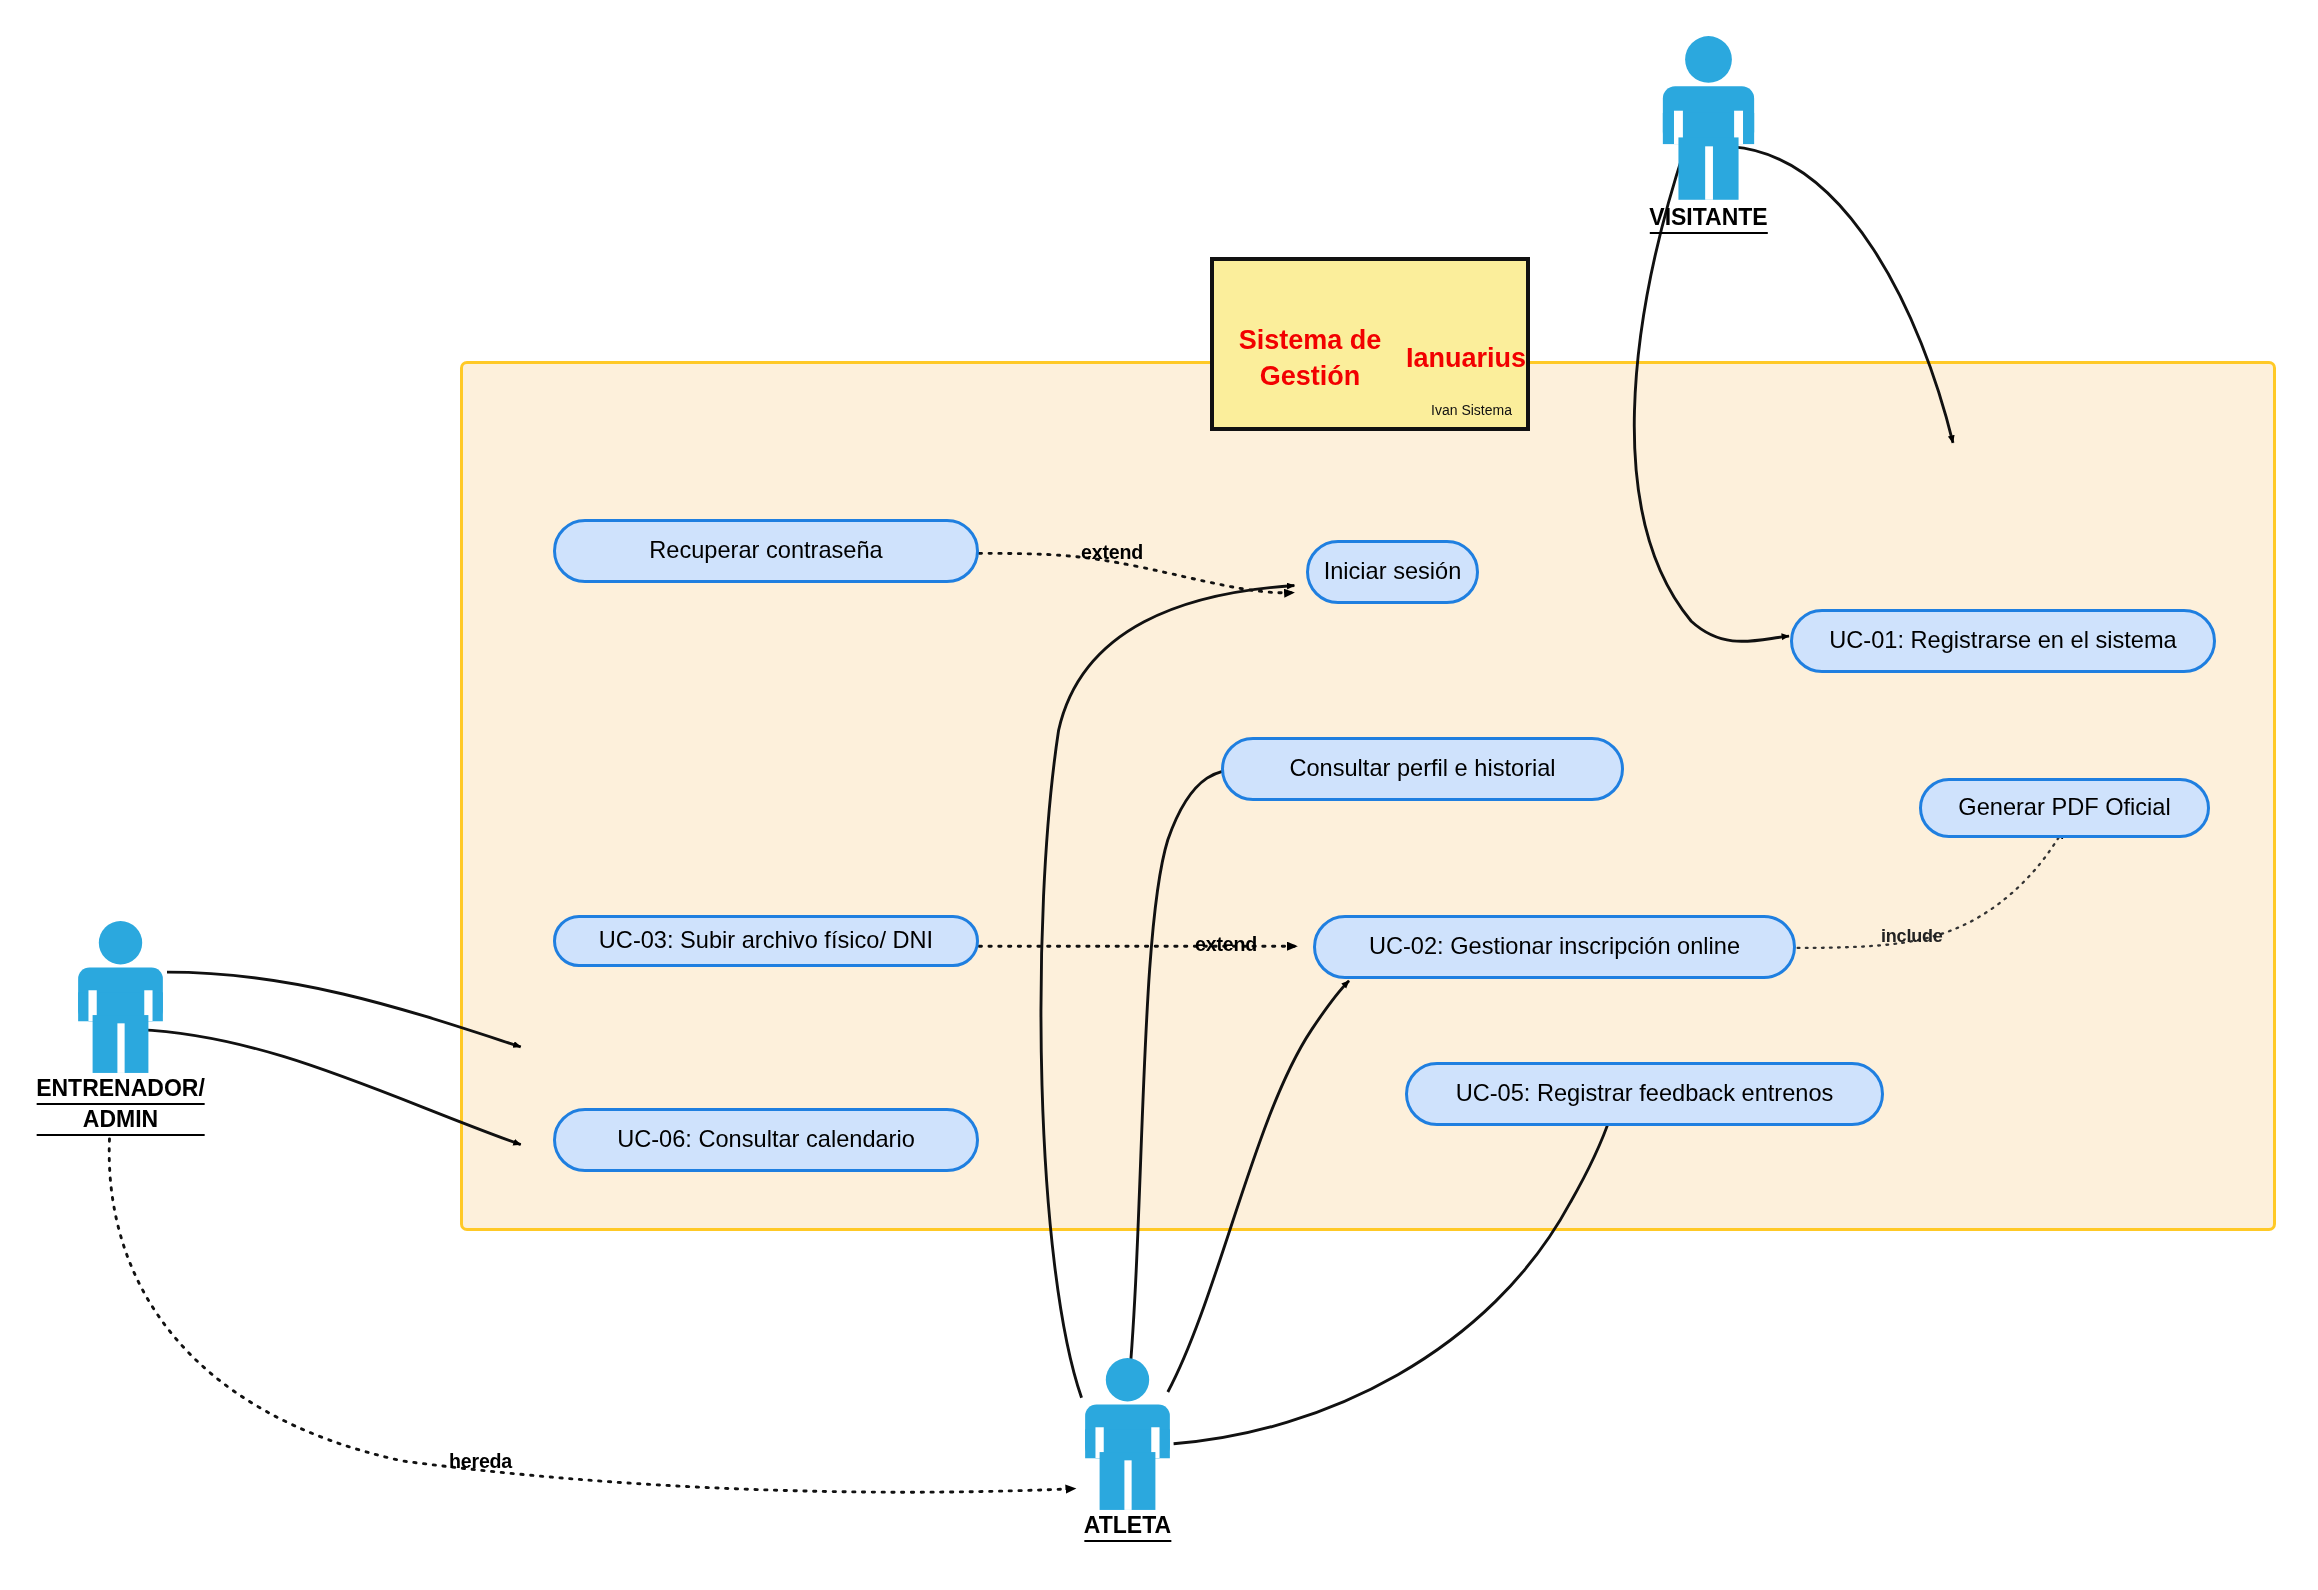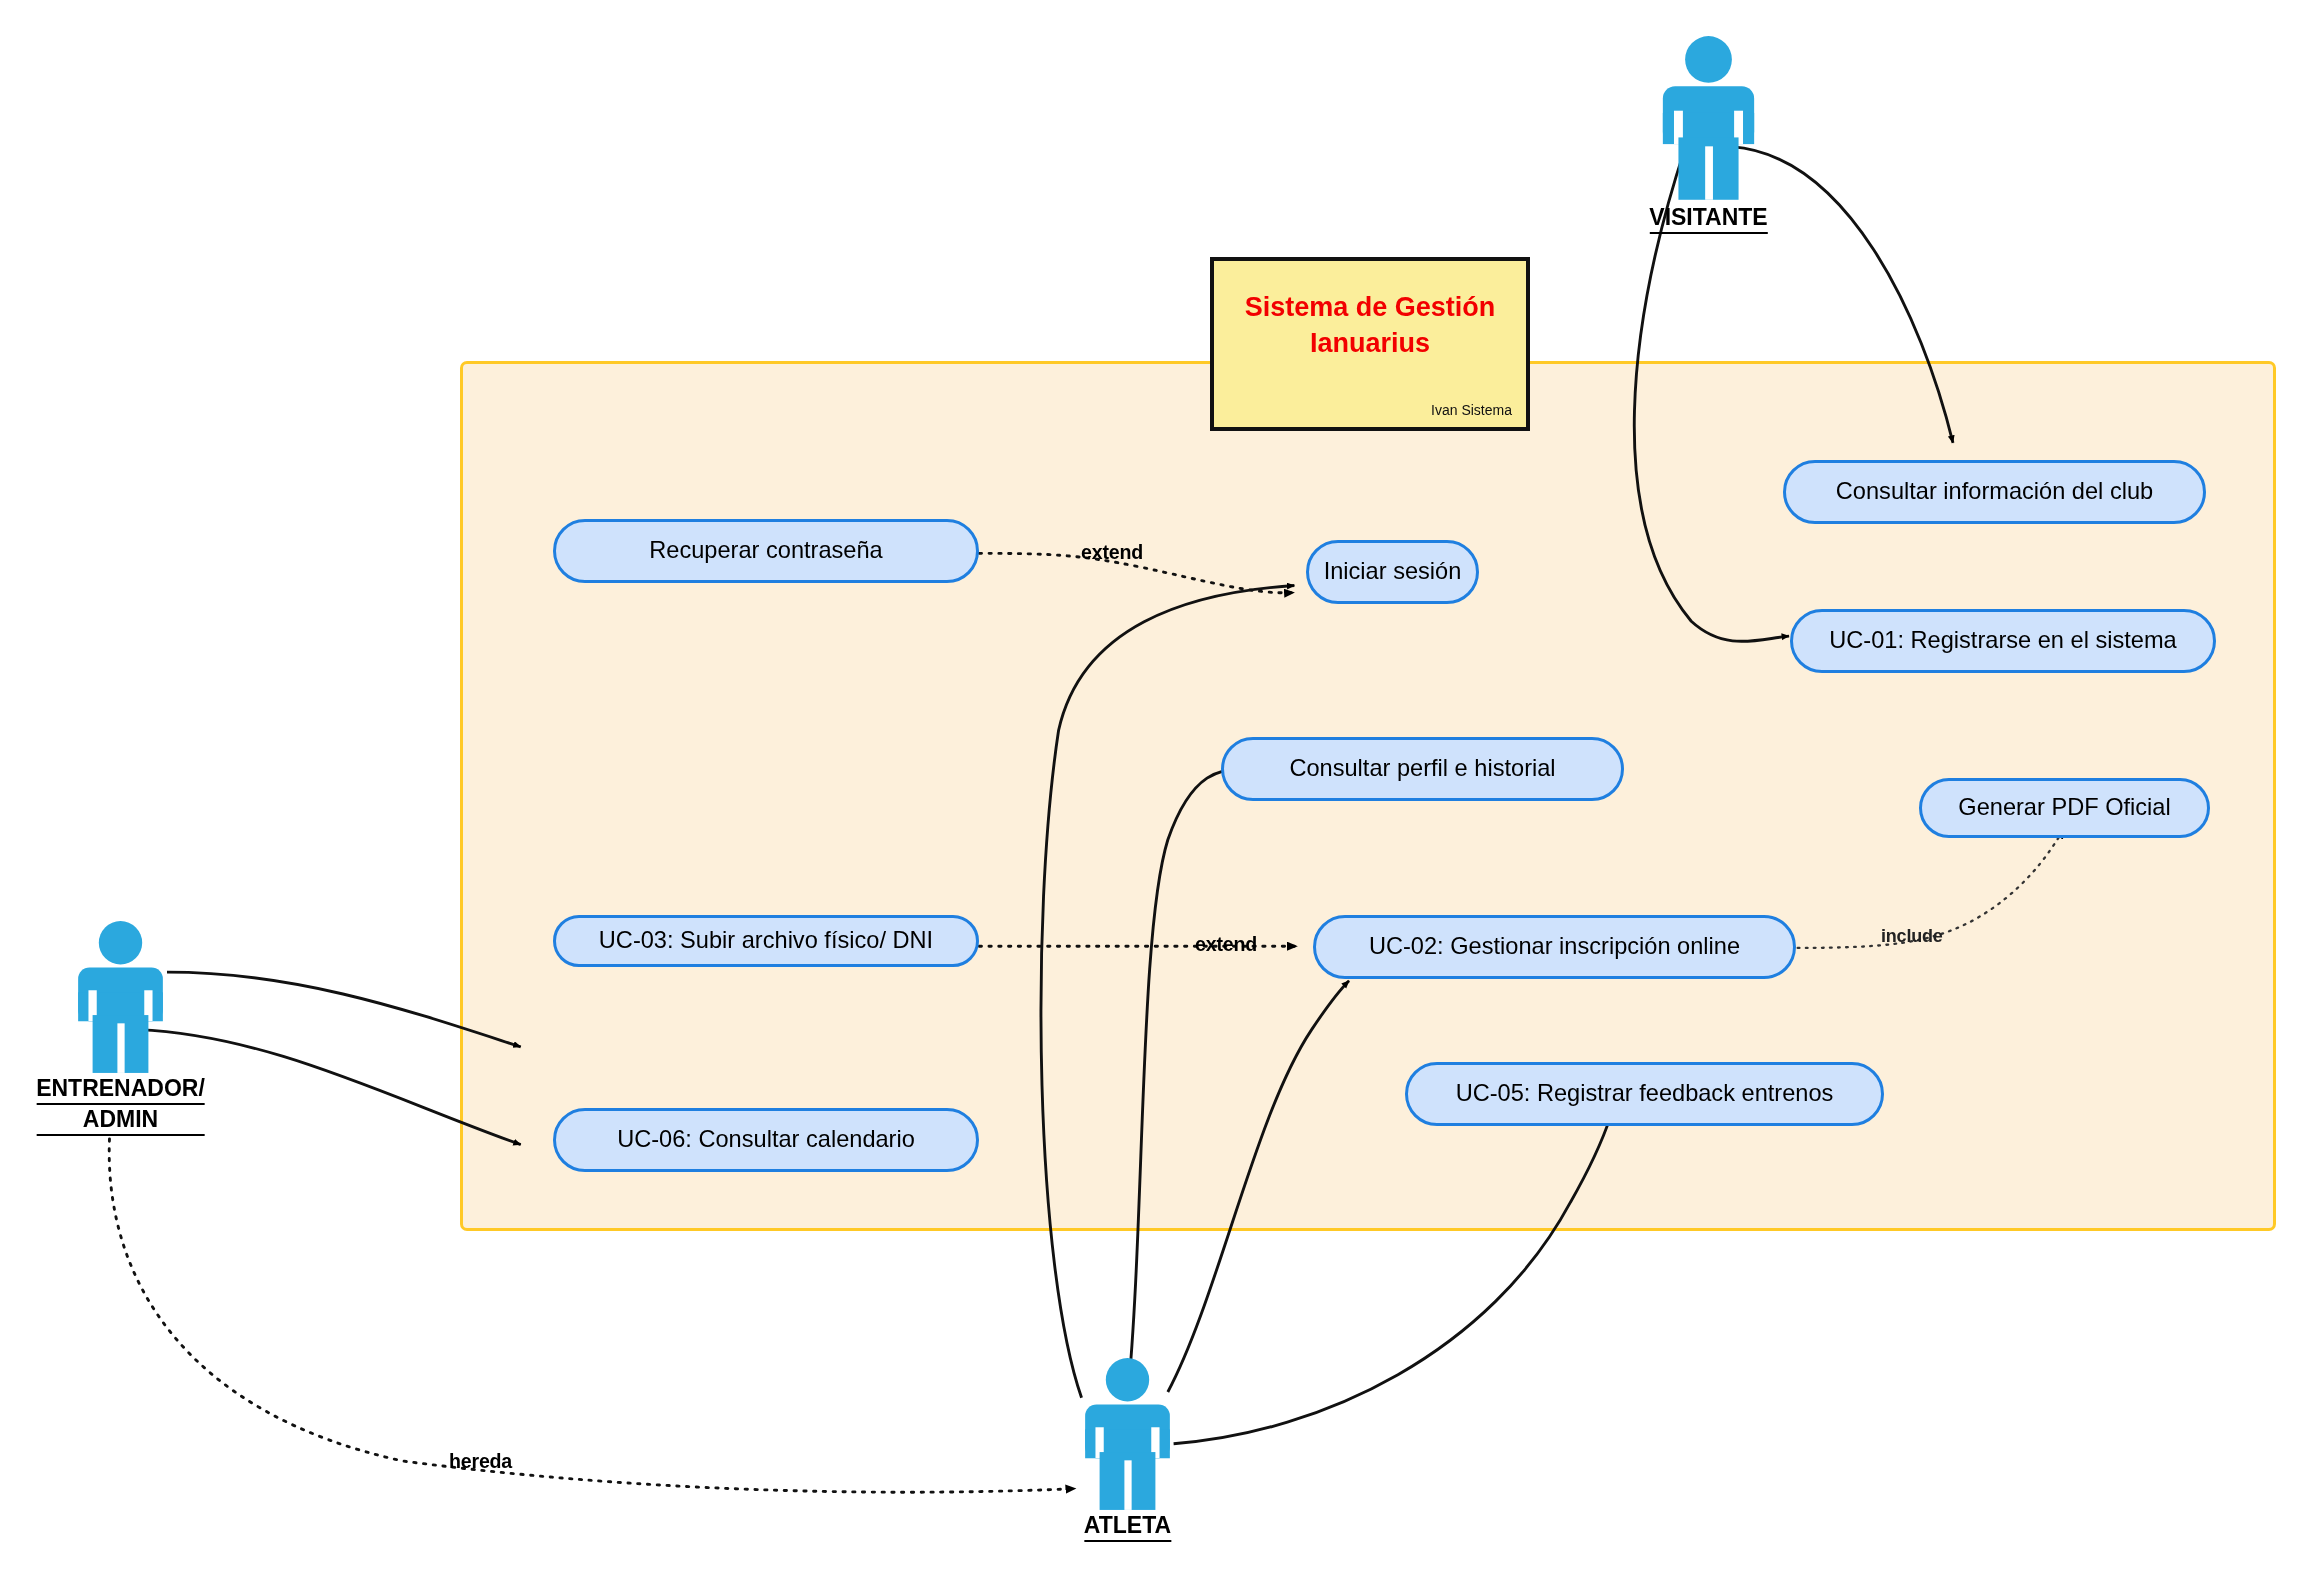--- a/index.html
+++ b/index.html
@@ -36,21 +36,21 @@
     padding:0 16px;
     white-space:nowrap;
   }
 
   
   .titlebox{
     position:absolute;
     background:#FBEE9B;
     border:4px solid #111111;
     box-sizing:border-box;
-    display:flex;flex-direction:column;
+    display:flex;flex-direction:row;
     align-items:center;justify-content:flex-start;
     padding-top:28px;
   }
   .titlebox .t1{
     color:#F20000;font-weight:bold;font-size:27px;line-height:1.35;text-align:center;
   }
   .titlebox .author{
     position:absolute;right:14px;bottom:9.2px;
     color:#111;font-size:14px;font-weight:normal;
   }
@@ -137,21 +137,20 @@
 
   <div class="usecase" style="left:553px;top:915px;width:426px;height:52px;">UC-03: Subir archivo físico/ DNI</div>
 
 
   <div class="usecase" style="left:553px;top:1108px;width:426px;height:64px;">UC-06: Consultar calendario</div>
 
   <div class="usecase" style="left:1313px;top:915px;width:483px;height:64px;">UC-02: Gestionar inscripción online</div>
 
   <div class="usecase" style="left:1405px;top:1062px;width:479px;height:64px;">UC-05: Registrar feedback entrenos</div>
 
-  <div class="usecase" style="left:1783px;top:460px;width:423px;height:64px;">Consultar información del club</div>
 
   <div class="usecase" style="left:1790px;top:609px;width:426px;height:64px;">UC-01: Registrarse en el sistema</div>
 
   <div class="usecase" style="left:1919px;top:778px;width:291px;height:60px;">Generar PDF Oficial</div>
 
   <div class="actor" style="left:63px;top:920px;width:115px;height:155px;">
     <svg viewBox="0 0 110 150" width="115" height="155">
       <circle cx="55" cy="22" r="21" fill="#2BA8DE"></circle>
       <rect x="14" y="46" width="82" height="52" rx="11" fill="#2BA8DE"></rect>
       <rect x="14" y="70" width="82" height="28" fill="#2BA8DE"></rect>

